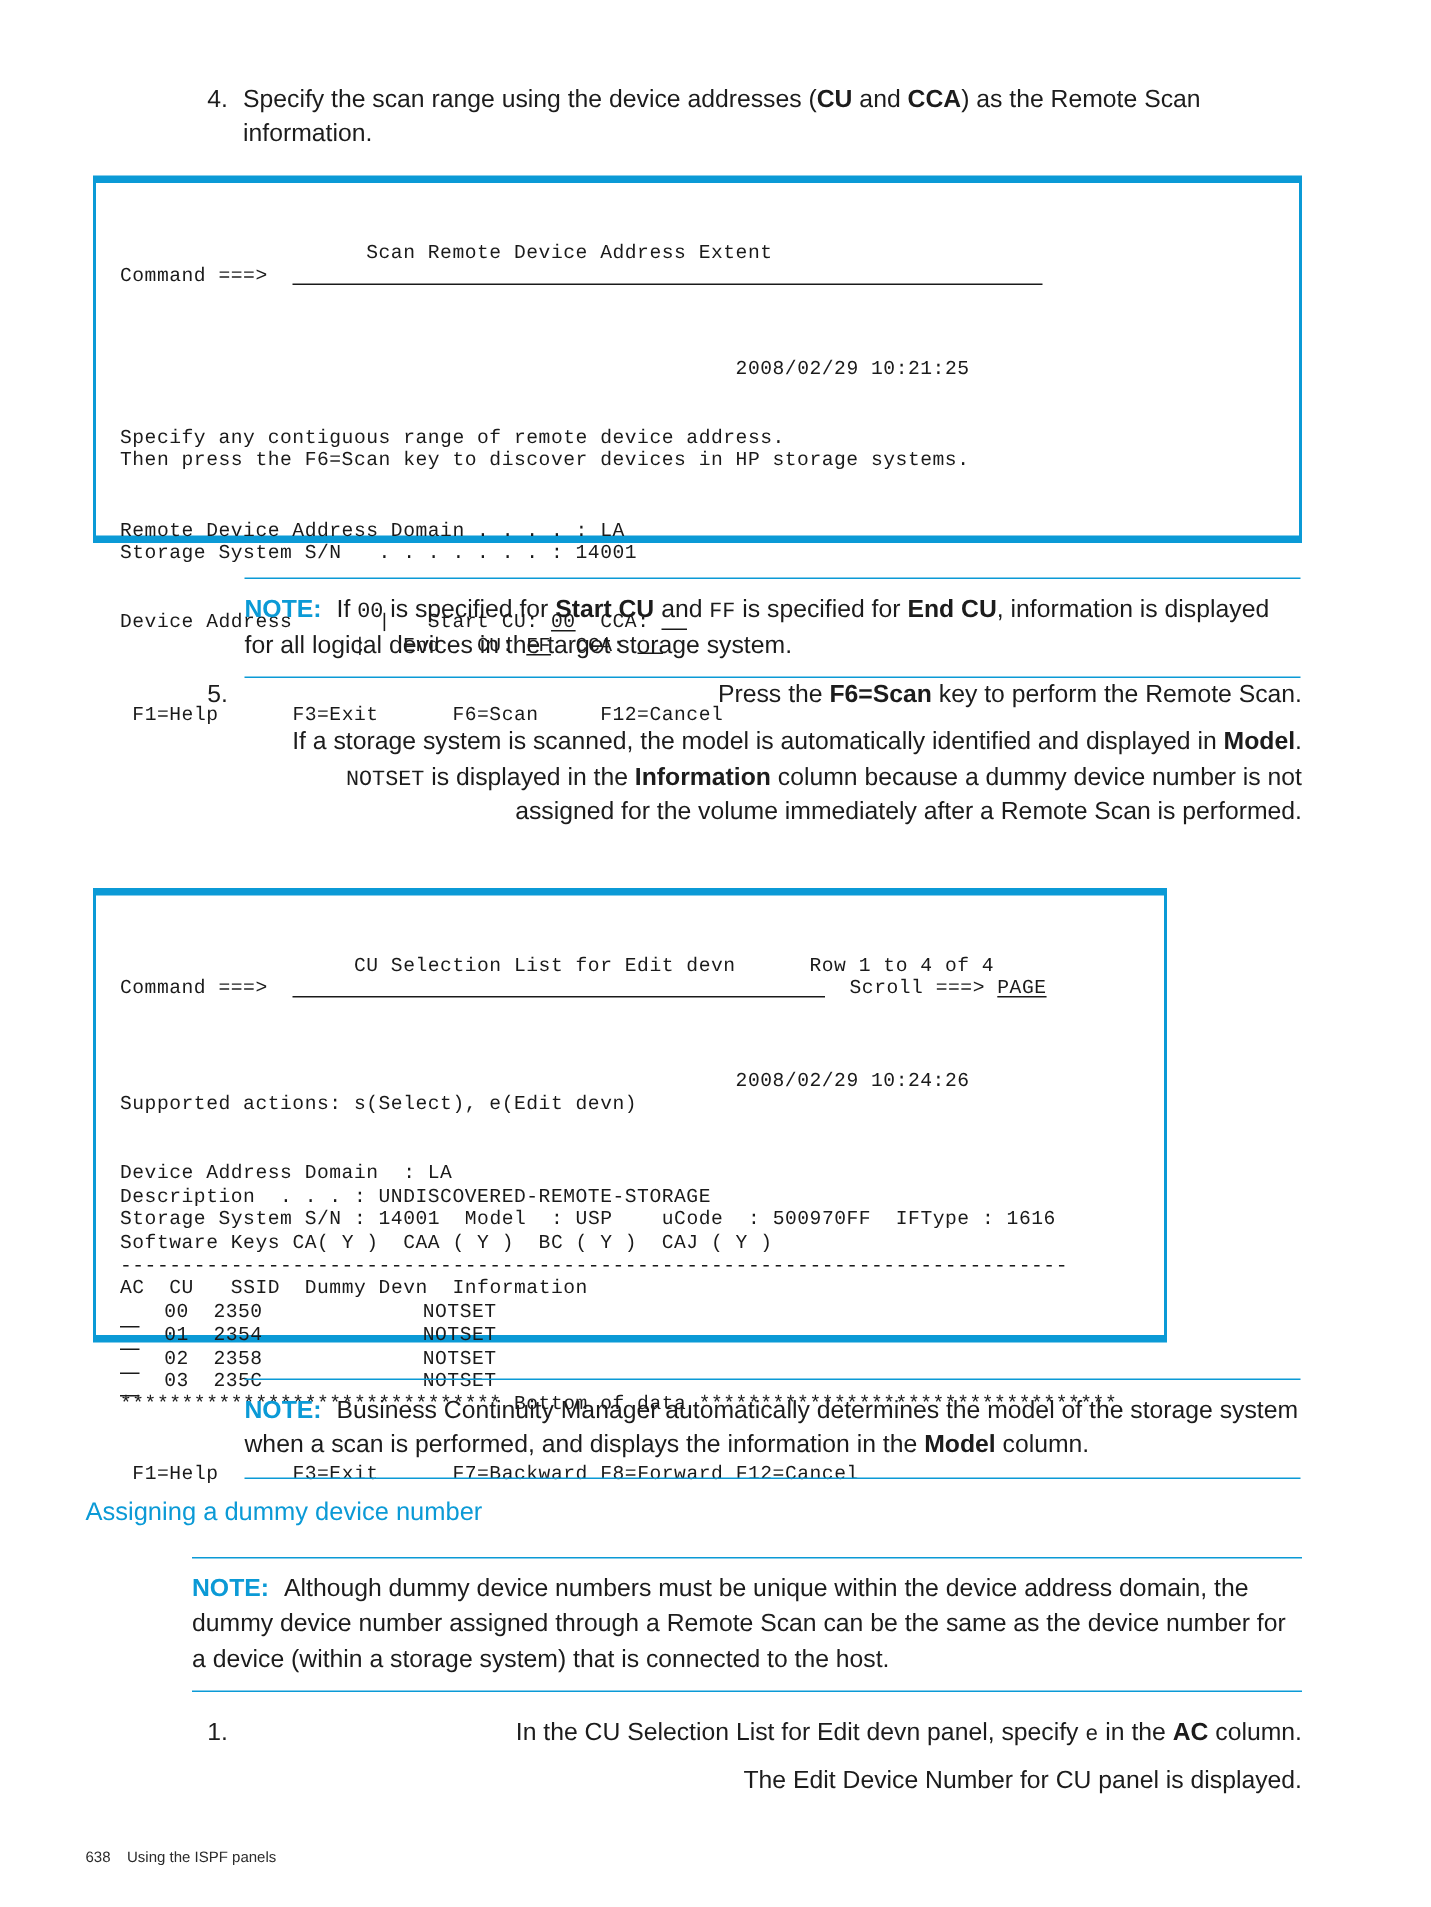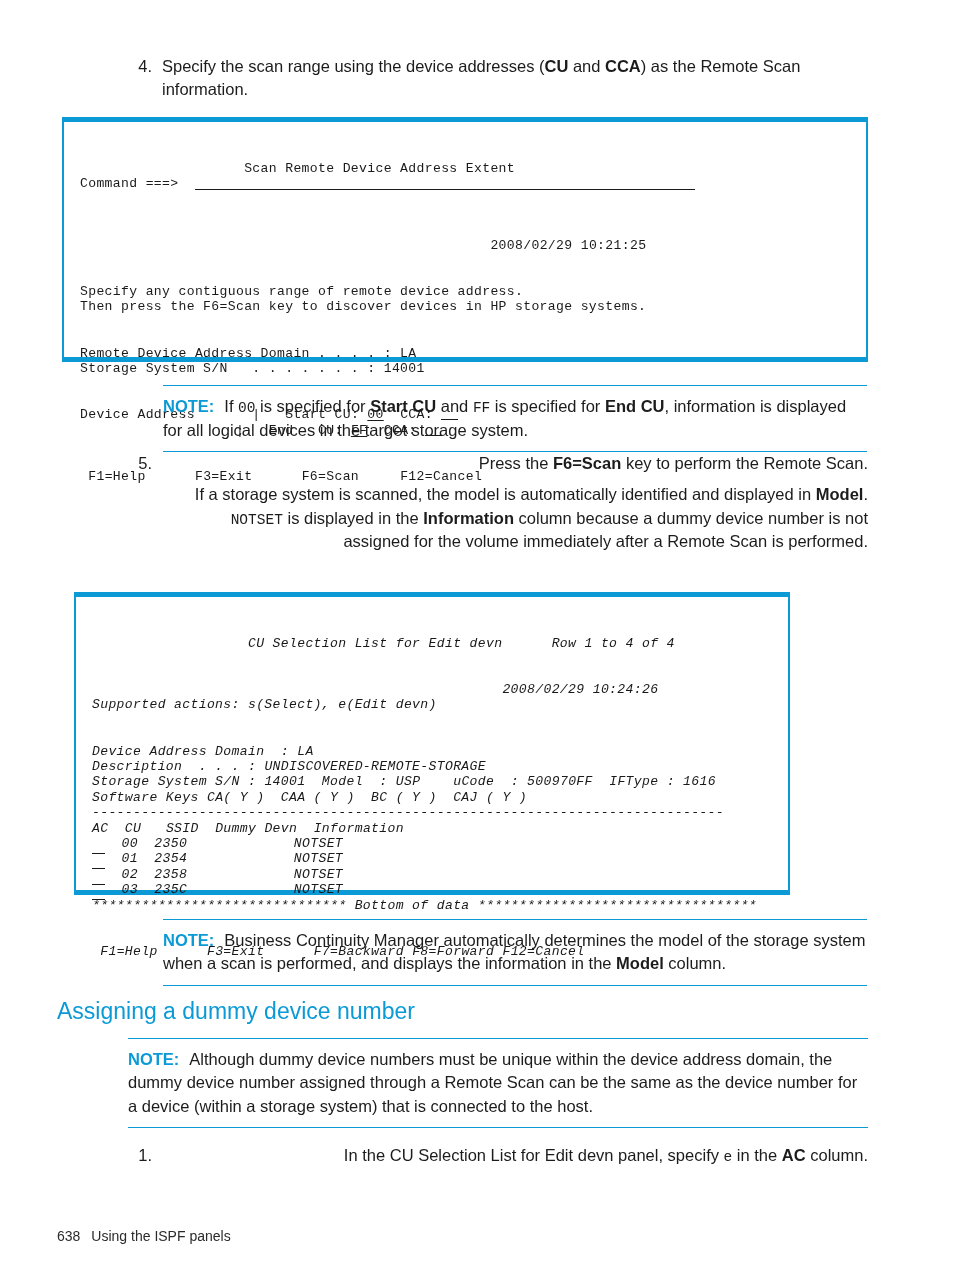--- a/index.html
+++ b/index.html
@@ -107,32 +107,32 @@
   .note-label {
     color: #0b9ad6;
     font-weight: bold;
     margin-right: 10px;
     margin-top: 16px;
   }
 
   
   .h2 {
     color: #0b9ad6;
-    font-size: 23px;
+    font-size: 17px;
     font-weight: normal;
     margin: 0;
     line-height: 1.2;
   }
 
   
   .footer {
     position: absolute;
     left: 57px;
     bottom: 27px;
-    font-size: 14px;
+    font-size: 10px;
     color: #2b2b2b;
   }
   .footer .pg { margin-right: 11px; }
 
   .abs { position: absolute; }
 </style>
 </head>
 <body>
 
 <div class="page">
@@ -173,23 +173,24 @@
     <div class="step-body">
       <p class="para tight" style="margin-bottom:8px;">
         <span><span>Press the </span><span class="b">F6=Scan</span><span> key to perform the Remote Scan.</span></span>
       </p>
       <p class="para tight">
         <span><span>If a storage system is scanned, the model is automatically identified and displayed in </span><span class="b">Model</span><span>. </span><span class="mono-inline">NOTSET</span><span> is displayed in the </span><span class="b">Information</span><span> column because a dummy device number is not assigned for the volume immediately after a Remote Scan is performed.</span></span>
       </p>
     </div>
   </div>
 
-  <div class="panel abs" style="left:74px; top:592px; width:716px; height:303px;font-style:italic;">
+  <div class="panel abs" style="left:62px; top:592px; width:716px; height:303px;">
     <div class="screen">
 <span class="blank"></span><span>                   <span>CU Selection List for Edit devn</span>      <span>Row 1 to 4 of 4</span></span>
+<span class="cmdline"><span>Command ===&gt;</span>  <span class="cmdrule" style="width:355px;"></span>  <span>Scroll ===&gt;</span> <span class="under">PAGE</span></span>
 <span class="blank"></span>
 <span>                                                  <span>2008/02/29 10:24:26</span></span>
 <span>Supported actions: s(Select), e(Edit devn)</span>
 <span class="blank"></span>
 <span><span>Device Address Domain  :</span> <span>LA</span></span>
 <span><span>Description  . . . :</span> <span>UNDISCOVERED-REMOTE-STORAGE</span></span>
 <span><span>Storage System S/N :</span> <span>14001</span>  <span>Model  :</span> <span>USP</span>    <span>uCode  :</span> <span>500970FF</span>  <span>IFType :</span> <span>1616</span></span>
 <span><span>Software Keys</span> <span>CA( Y )  CAA ( Y )  BC ( Y )  CAJ ( Y )</span></span>
 <span>-----------------------------------------------------------------------------</span>
 <span><span>AC</span>  <span>CU</span>   <span>SSID</span>  <span>Dummy Devn</span>  <span>Information</span></span>
@@ -213,20 +214,21 @@
     <span class="note-label">NOTE:</span><span><span>Although dummy device numbers must be unique within the device address domain, the dummy device number assigned through a Remote Scan can be the same as the device number for a device (within a storage system) that is connected to the host.</span></span>
   </div>
 
 
   <div class="step abs" style="left:128px; top:1144px; width:740px;">
     <div class="step-num">1.</div>
     <div class="step-body">
       <p class="para tight" style="margin-bottom:8px;">
         <span><span>In the CU Selection List for Edit devn panel, specify </span><span class="mono-inline">e</span><span> in the </span><span class="b">AC</span><span> column.</span></span>
       </p>
+      <p class="para tight">The Edit Device Number for CU panel is displayed.</p>
     </div>
   </div>
 
   <div class="footer">
     <span class="pg">638</span><span>Using the ISPF panels</span>
   </div>
 
 </div>
 
 </body></html>

